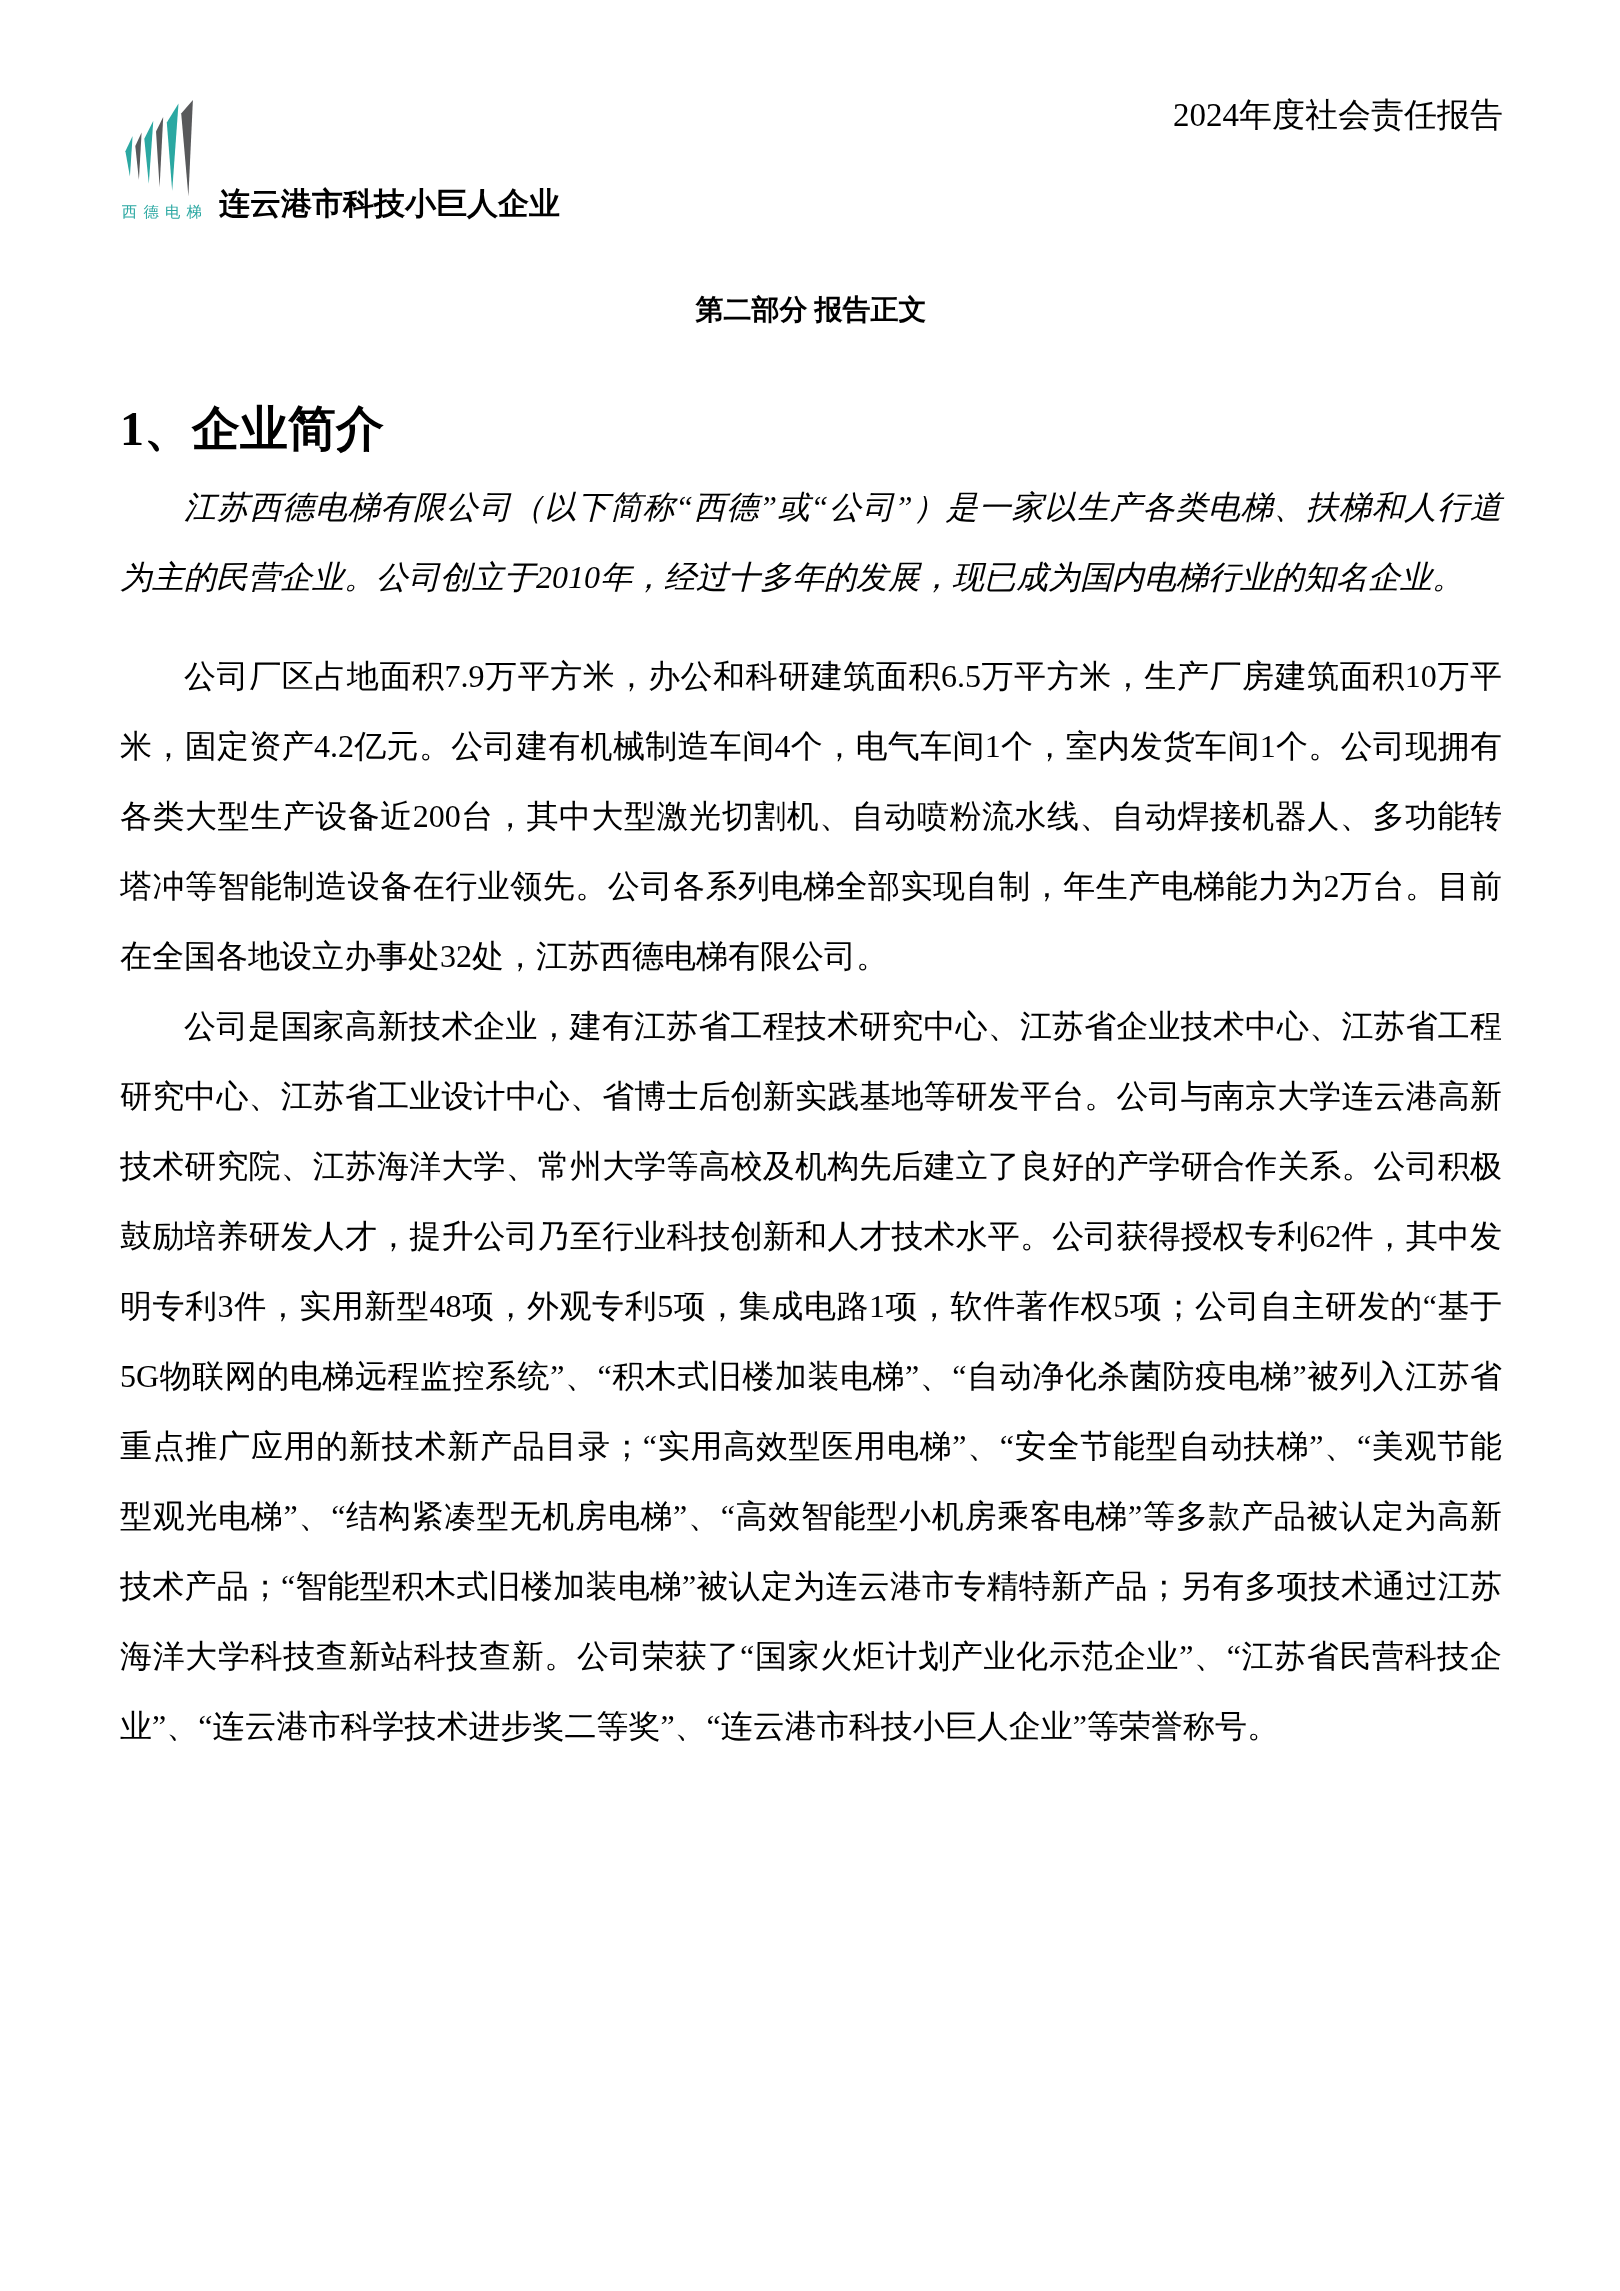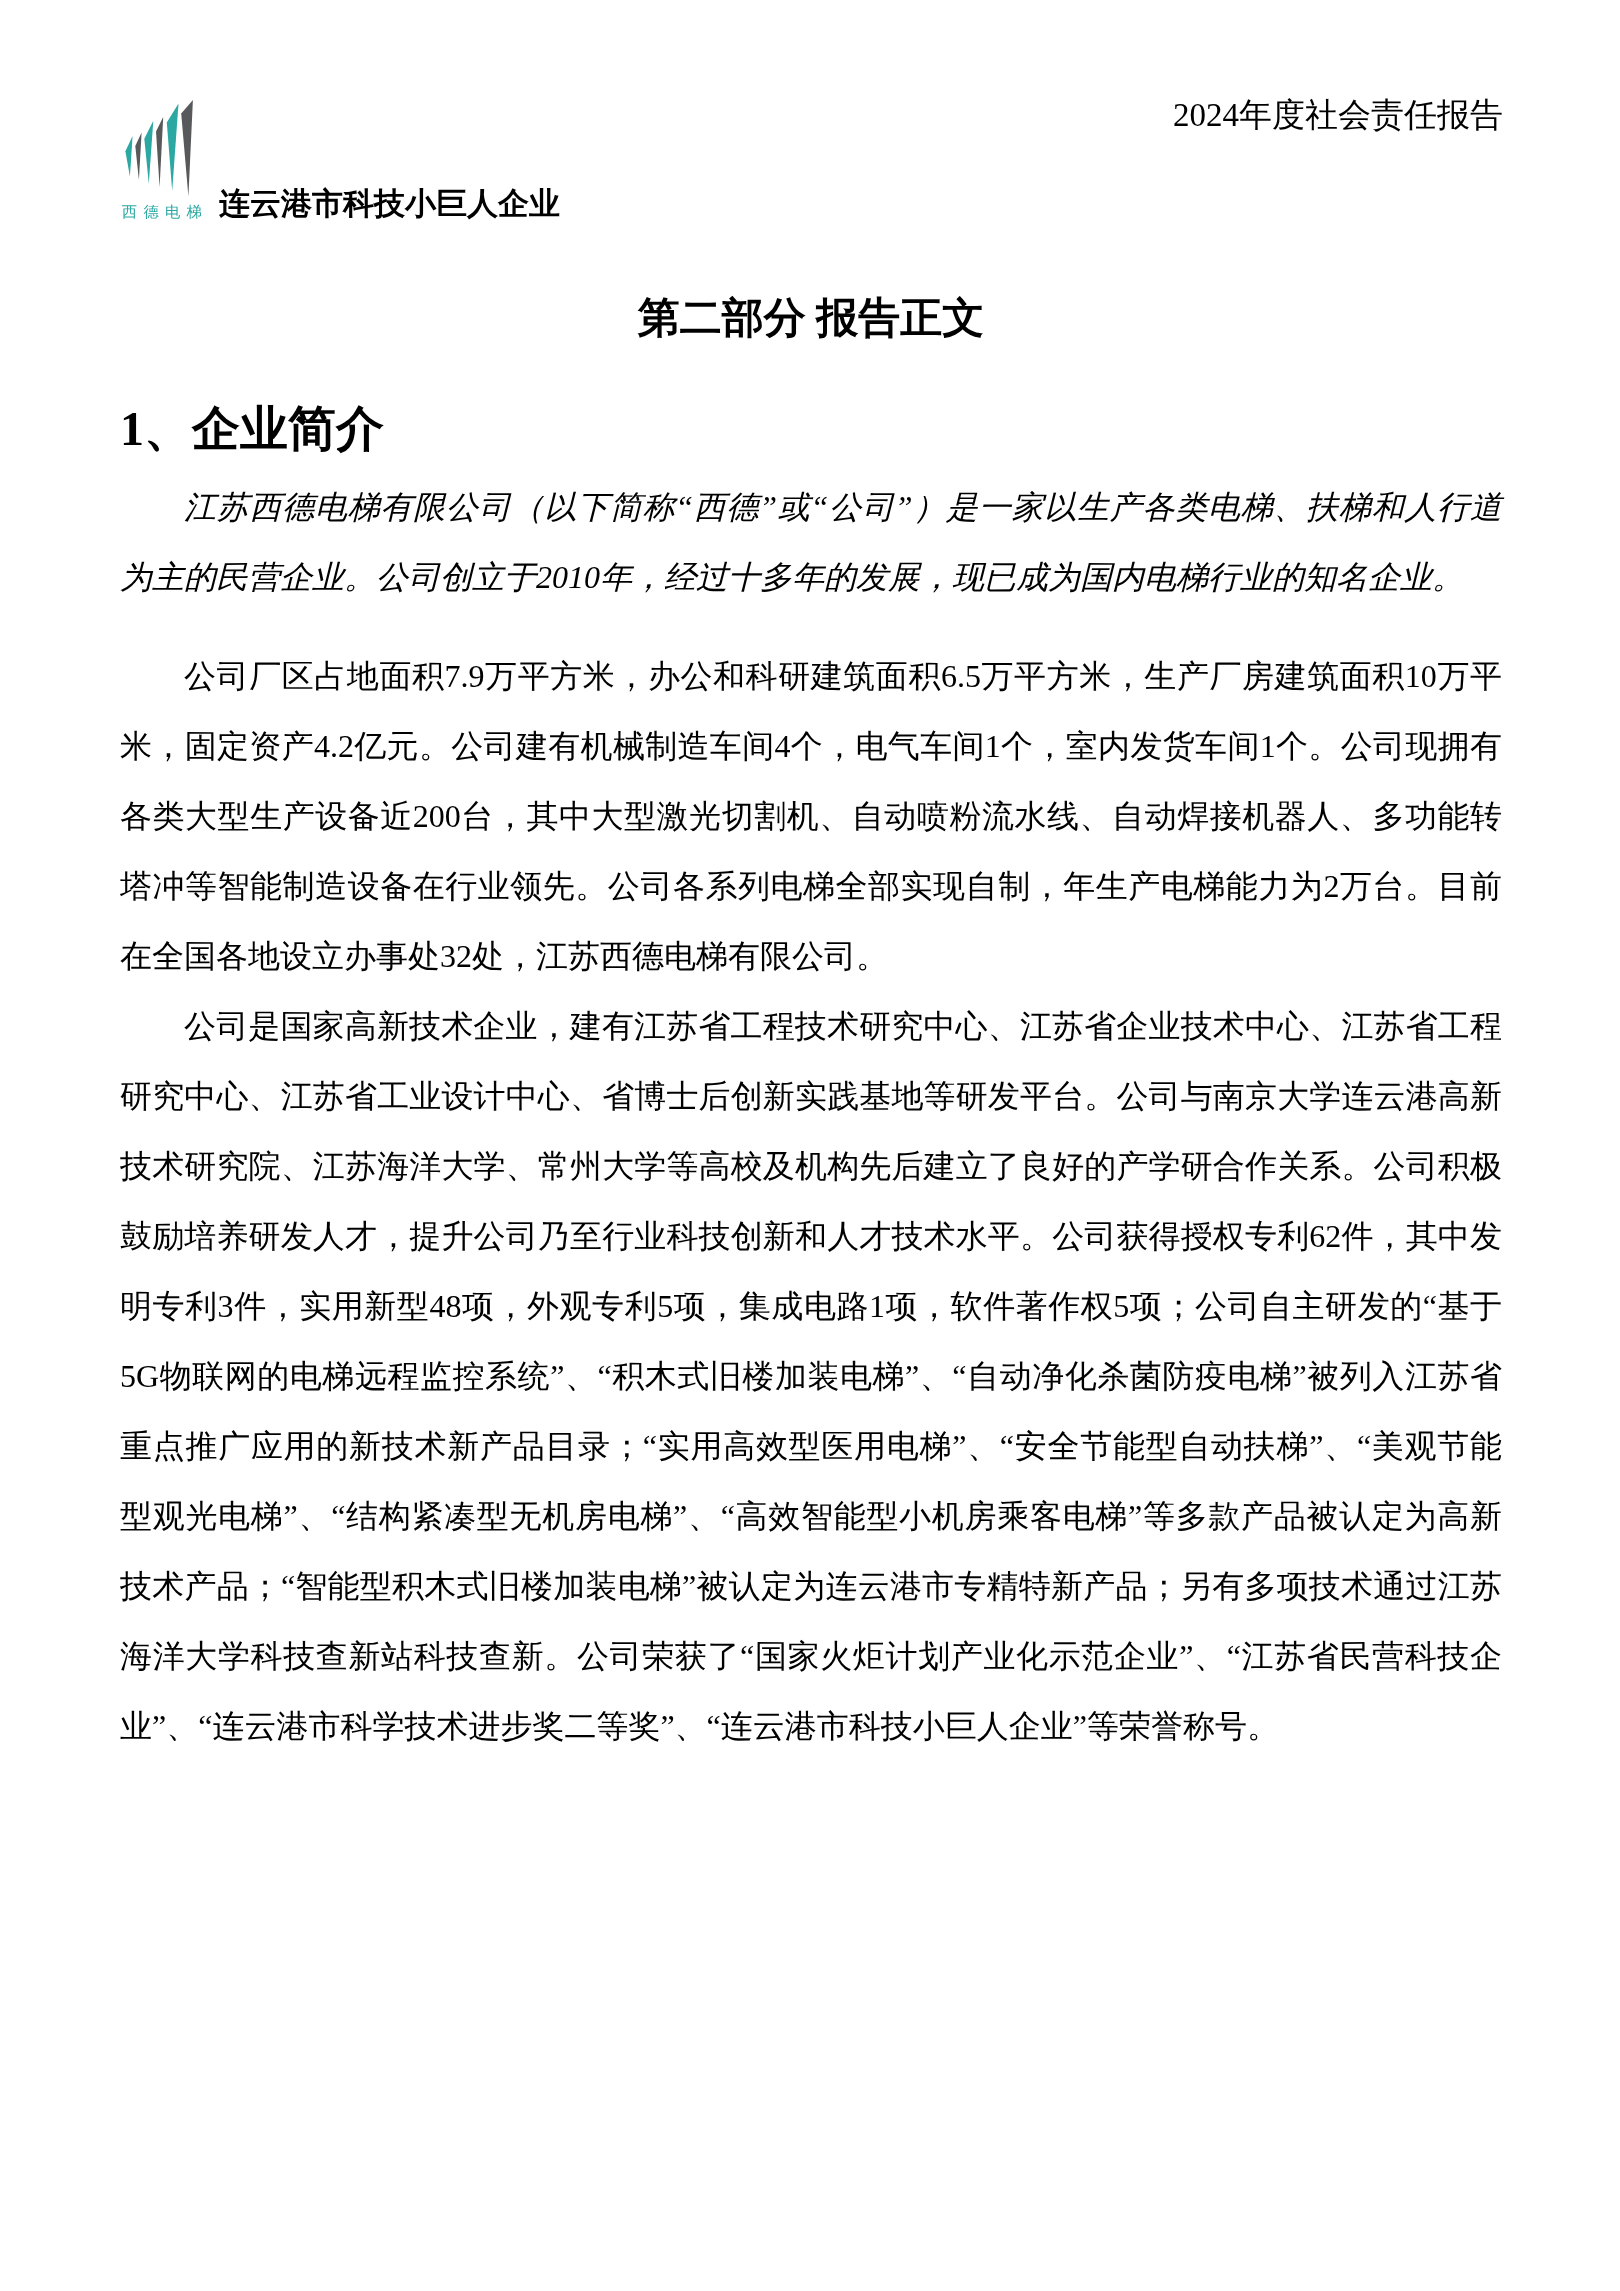--- a/index.html
+++ b/index.html
@@ -33,21 +33,21 @@
     padding-bottom: 3.6px; white-space: nowrap;
   }
   .report-edition {
     font-size: 33px; line-height: 1; padding-bottom: 7.2px; white-space: nowrap;
   }
 
   
   .section-title {
     position: absolute; left: 120px; width: 1382px; top: 295px;
     margin: 0; text-align: center;
-    font-size: 42px; font-weight: bold; line-height: 1.1;
+    font-size: 28px; font-weight: bold; line-height: 1.1;
   }
   .chapter-heading {
     position: absolute; left: 120px; top: 403px;
     margin: 0; font-size: 48px; font-weight: bold; line-height: 1.1;
   }
   .body-text {
     position: absolute; left: 120px; top: 472px; width: 1382px;
     font-size: 32px; line-height: 70px;
     text-align: justify;
   }

